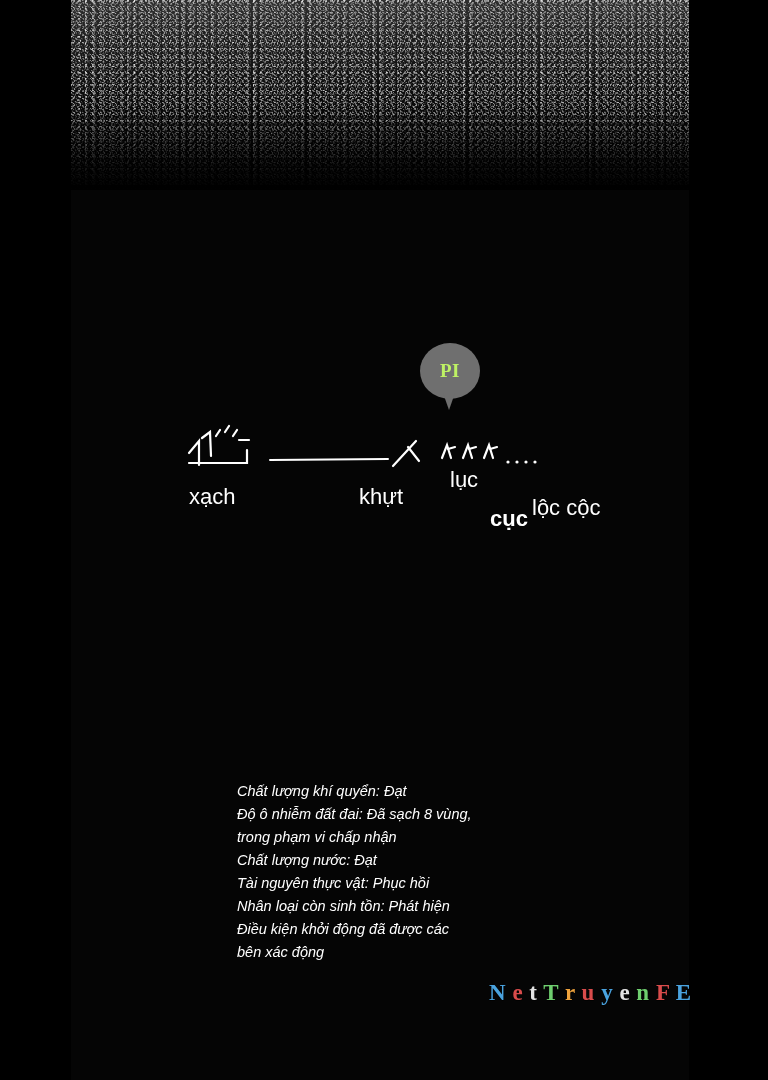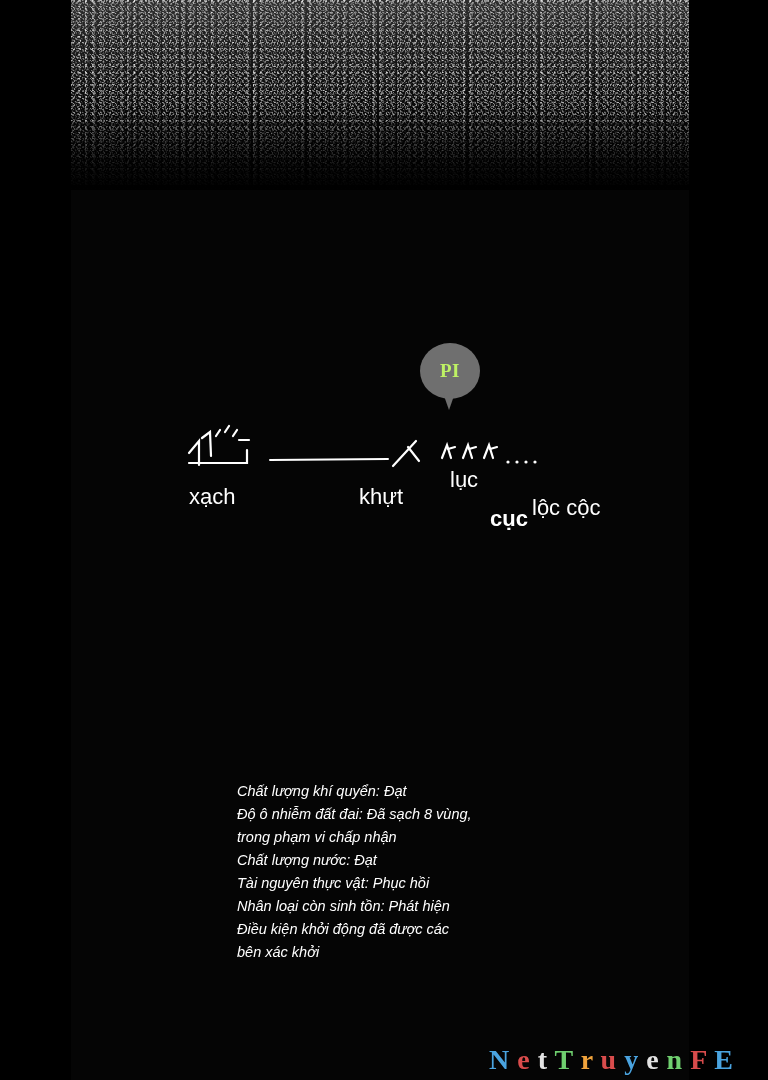--- a/index.html
+++ b/index.html
@@ -144,24 +144,24 @@
     font-size: 14.5px;
     line-height: 23px;
     font-style: italic;
   }
   .report div { white-space: pre-wrap; }
 
   
   .watermark {
     position: absolute;
     left: 489px;
-    top: 1044px;
+    top: 980px;
     font-family: "Liberation Serif", serif;
     font-weight: bold;
-    font-size: 28px;
+    font-size: 23px;
     letter-spacing: .5px;
     text-shadow: 0 1px 0 rgba(0,0,0,.8);
   }
   .wm-n { color: #4aa3df; }
   .wm-e { color: #d94c4c; }
   .wm-t { color: #e3e3e3; }
   .wm-t2 { color: #6fcf6f; }
   .wm-r { color: #f0a33c; }
   .wm-u { color: #d94c4c; }
   .wm-y { color: #4aa3df; }
@@ -226,21 +226,21 @@
     <div class="sfx sfx-loccoc">lộc cộc</div>
 
     <div class="report">
       <div>Chất lượng khí quyển: Đạt</div>
       <div>Độ ô nhiễm đất đai: Đã sạch 8 vùng,</div>
       <div>trong phạm vi chấp nhận</div>
       <div>Chất lượng nước: Đạt</div>
       <div>Tài nguyên thực vật: Phục hồi</div>
       <div>Nhân loại còn sinh tồn: Phát hiện</div>
       <div>Điều kiện khởi động đã được các</div>
-      <div>bên xác khởi</div>
+      <div>bên xác động</div>
     </div>
 
   </div>
 
   <div class="watermark">
     <span class="wm-n">N</span>
     <span class="wm-e">e</span>
     <span class="wm-t">t</span>
     <span class="wm-t2">T</span>
     <span class="wm-r">r</span>

